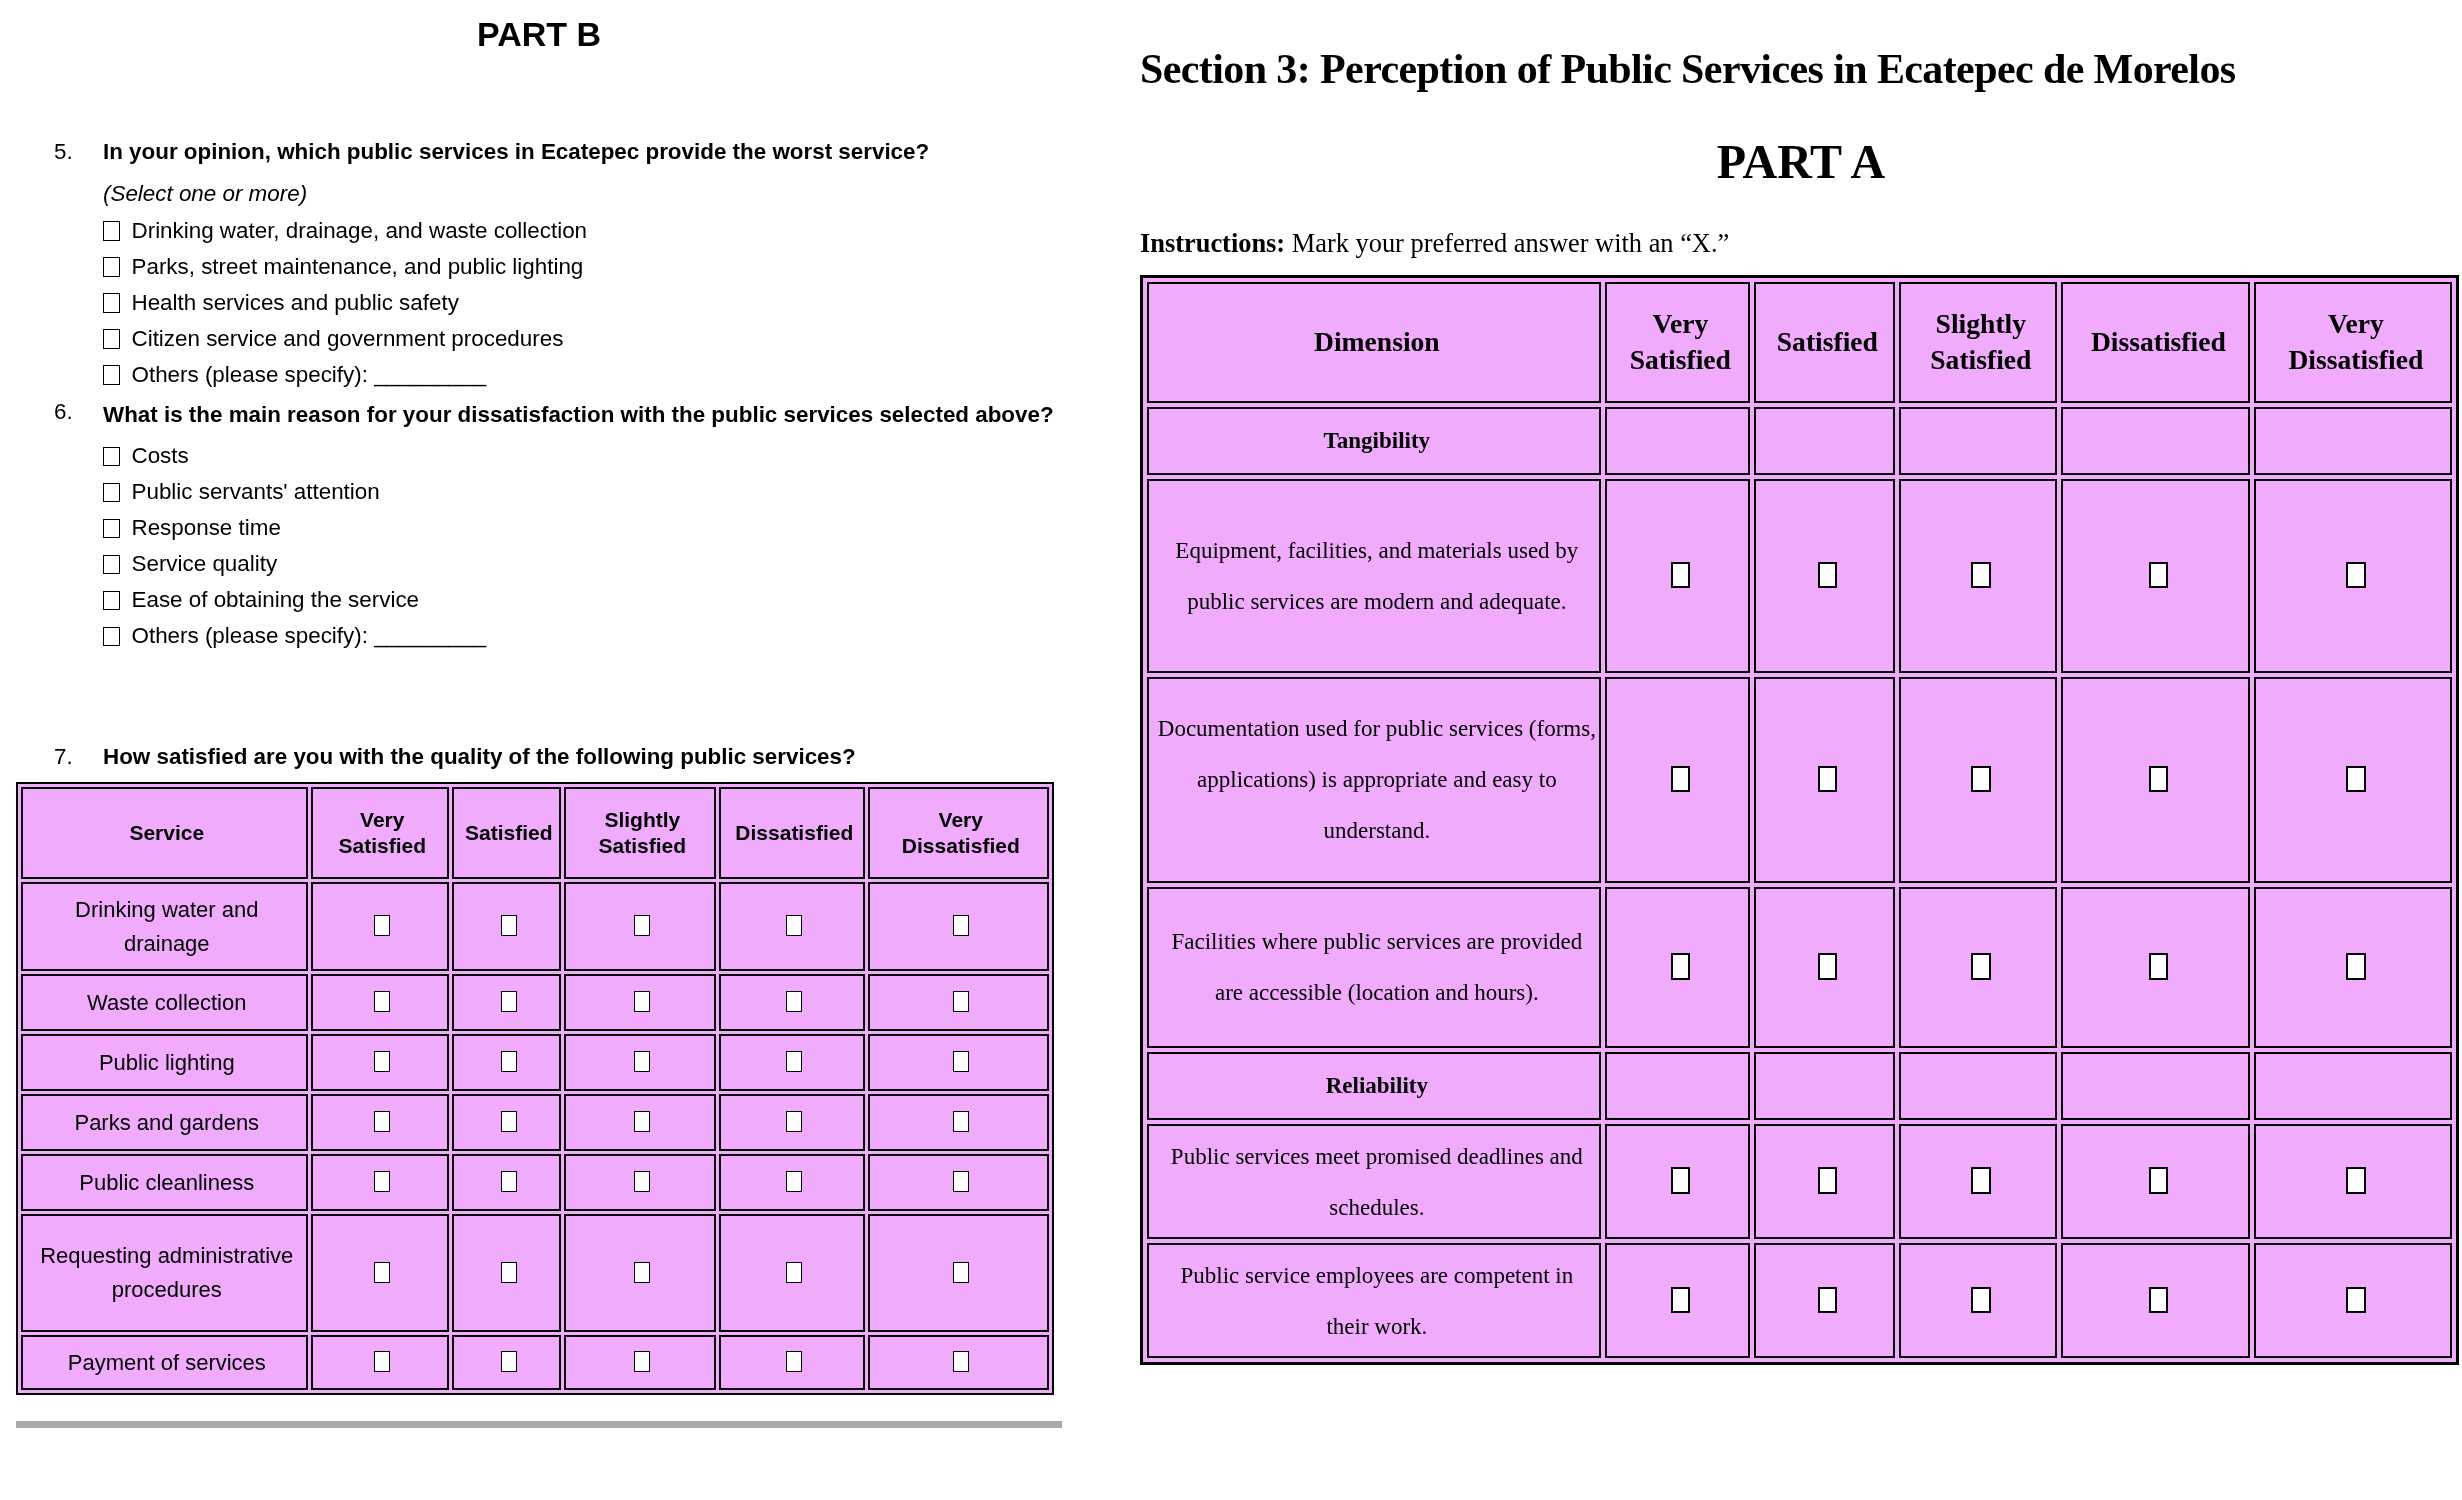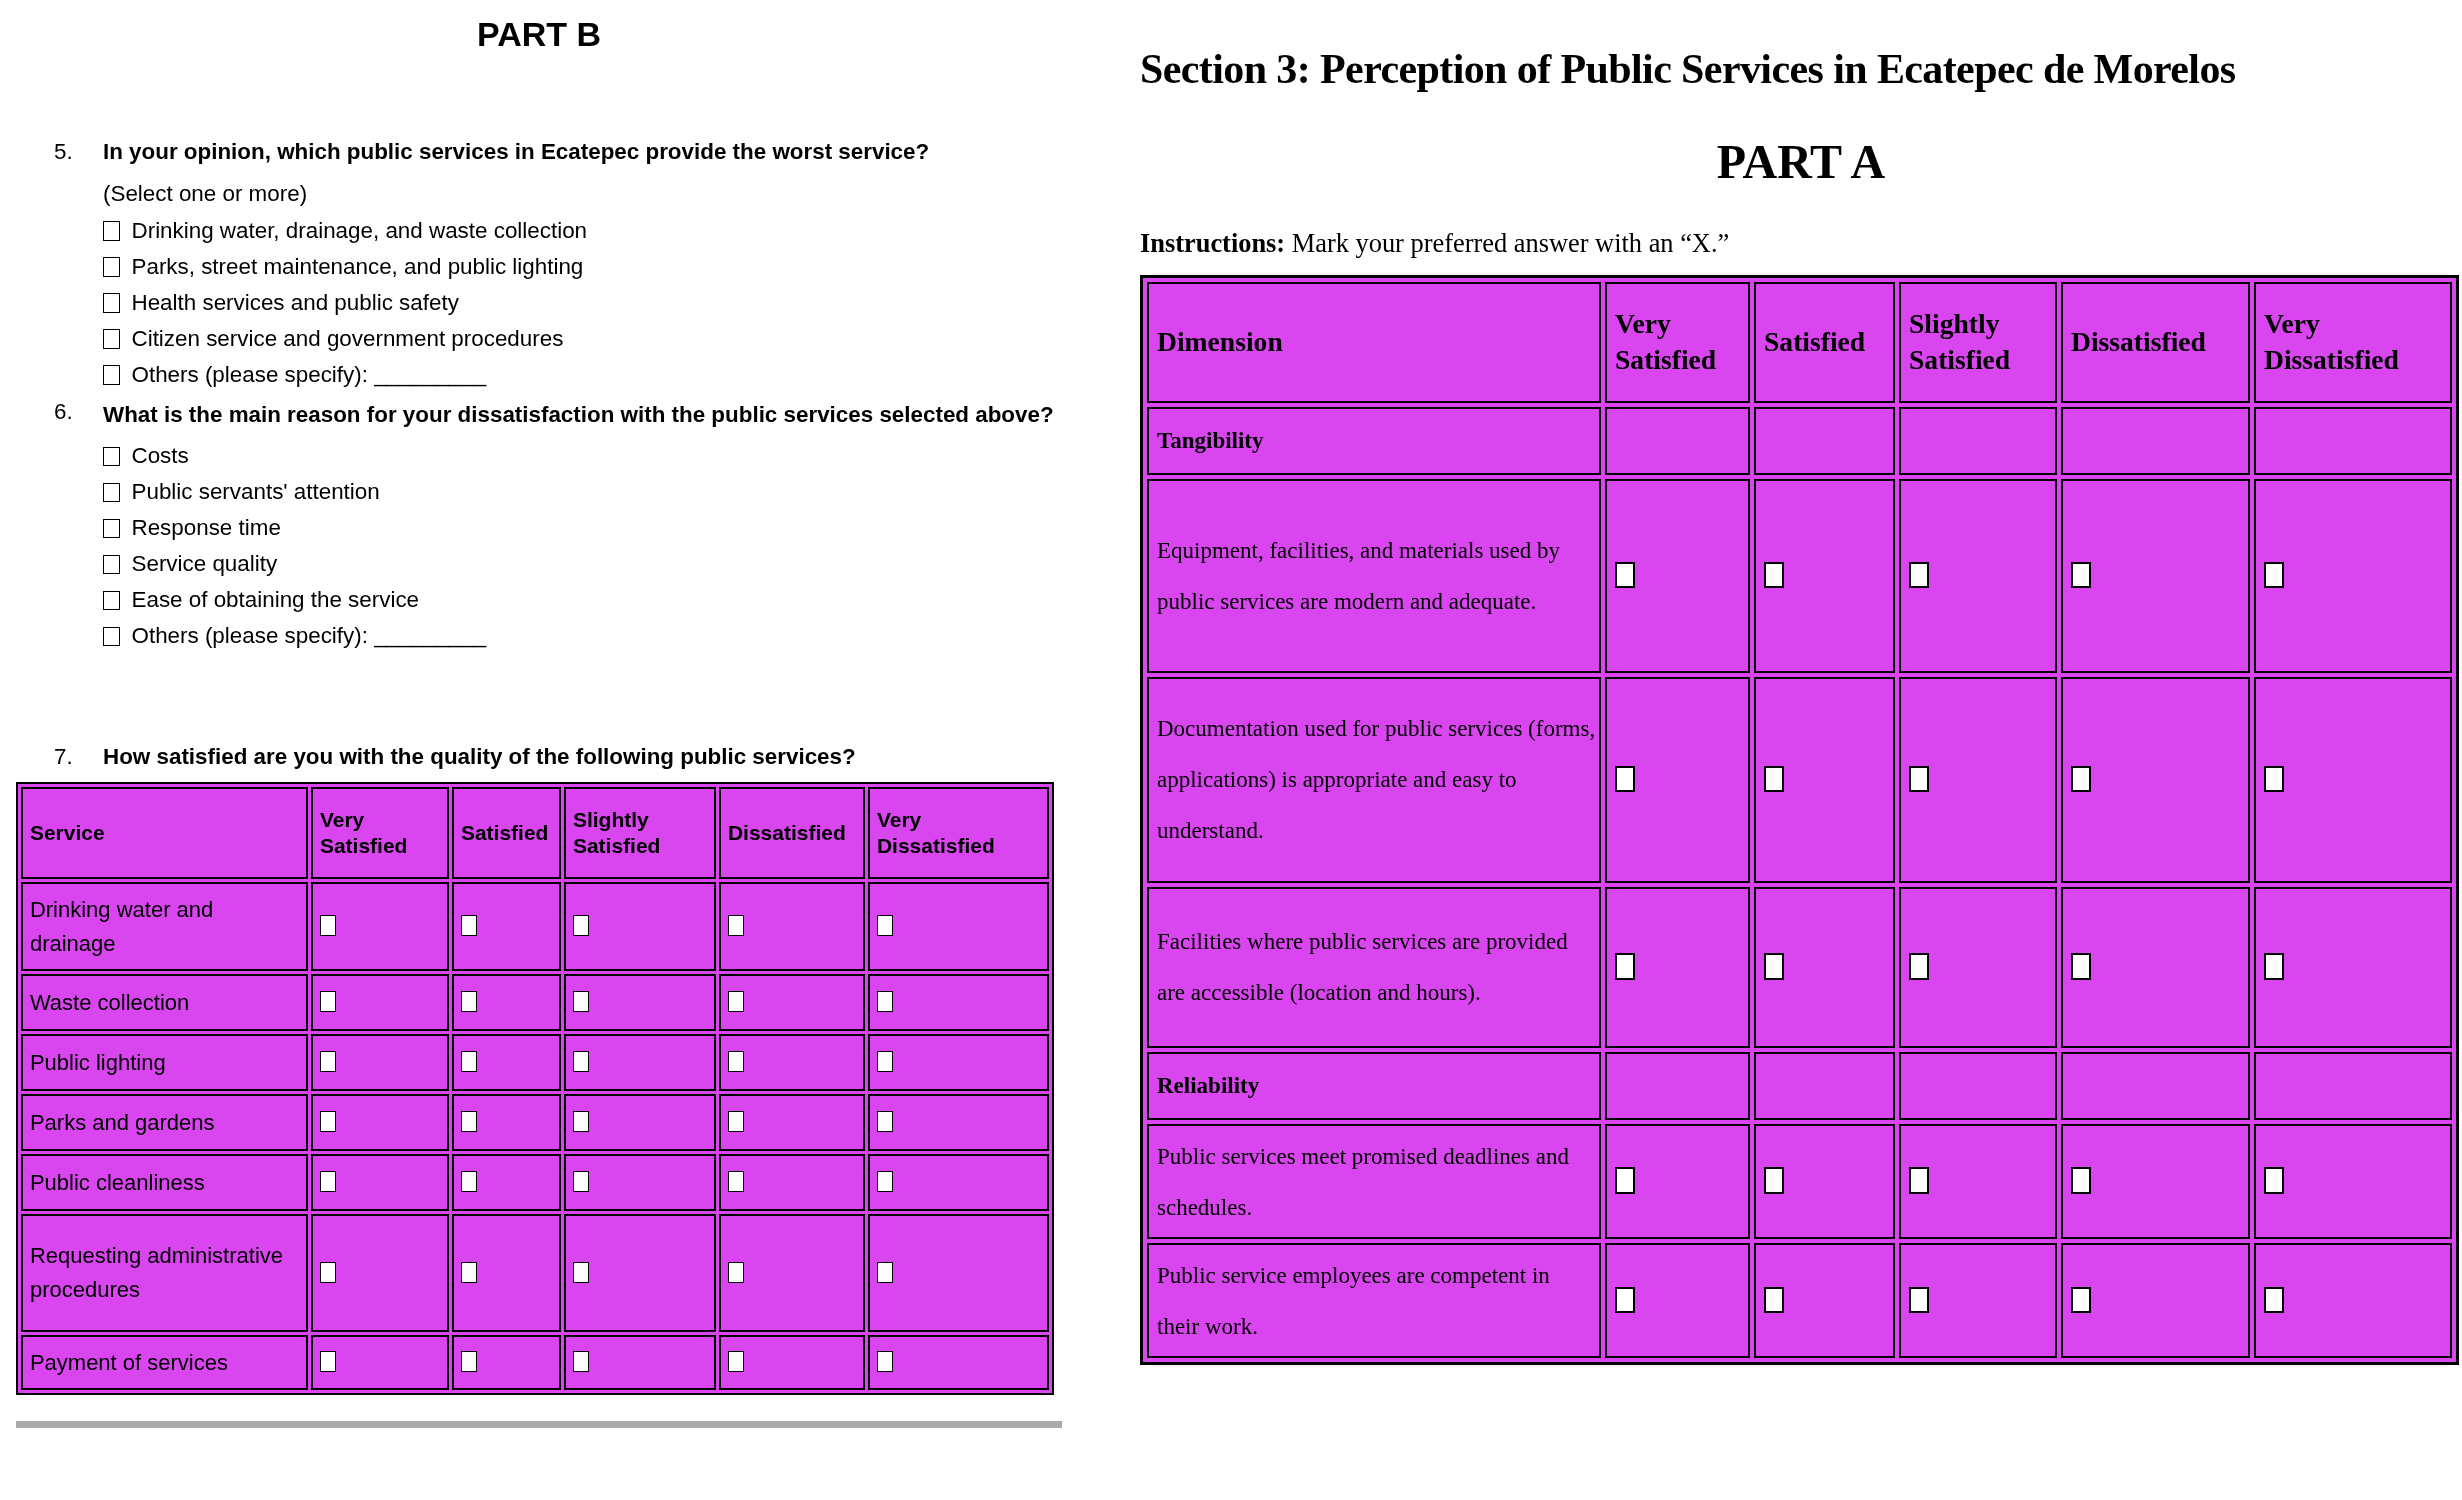--- a/index.html
+++ b/index.html
@@ -8,32 +8,32 @@
   .page-wrap { position:relative; width:2462px; height:1500px; }
 
   
   .col-left { position:absolute; left:16px; top:0; width:1046px; }
   .part-title-b { margin-top:15px; text-align:center; font-size:34px; font-weight:bold; line-height:1.15; }
   .question { display:flex; }
   .qnum { flex:none; width:87px; padding-left:38px; font-size:22.4px; line-height:36px; }
   .qbody { flex:1; min-width:0; }
   .qtitle { font-weight:bold; font-size:22.4px; line-height:36px; }
   .qtitle.tall { line-height:41px; }
-  .qhint { font-size:22.4px; line-height:36px; margin-top:5.7px; }
+  .qhint { font-style:italic; font-size:22.4px; line-height:36px; margin-top:5.7px; }
   .opts { margin-top:1.1px; }
   .opt { display:flex; align-items:center; height:36px; font-size:22.4px; }
   .cb { display:inline-block; flex:none; border:1.7px solid #000; background:#fff; }
   .cb-l { width:17px; height:19.5px; margin-right:11.5px; }
   #q5 { margin-top:80px; }
   #q6 { margin-top:1.1px; }
   #q6 .opts { margin-top:3.4px; }
   #q7 { margin-top:85px; }
 
   
-  table { border-collapse:separate; background:#d946ef; table-layout:fixed; }
+  table { border-collapse:separate; background:#f0abfc; table-layout:fixed;text-align:center; }
   td { vertical-align:middle; overflow:hidden; }
   .hdr { font-weight:bold; }
   .sect { font-weight:bold; }
 
   
   #table-b { margin-top:6.9px; border:2.9px solid #000; border-spacing:3.4px; }
   #table-b td { border:2.3px solid #000; padding:3.4px 2.3px 3.4px 6.9px; }
   #table-b .hdr { font-size:21px; line-height:26.4px; }
   #table-b .lbl { font-size:22px; line-height:34px; }
   #table-b .cbcell { padding-left:6.9px; }

